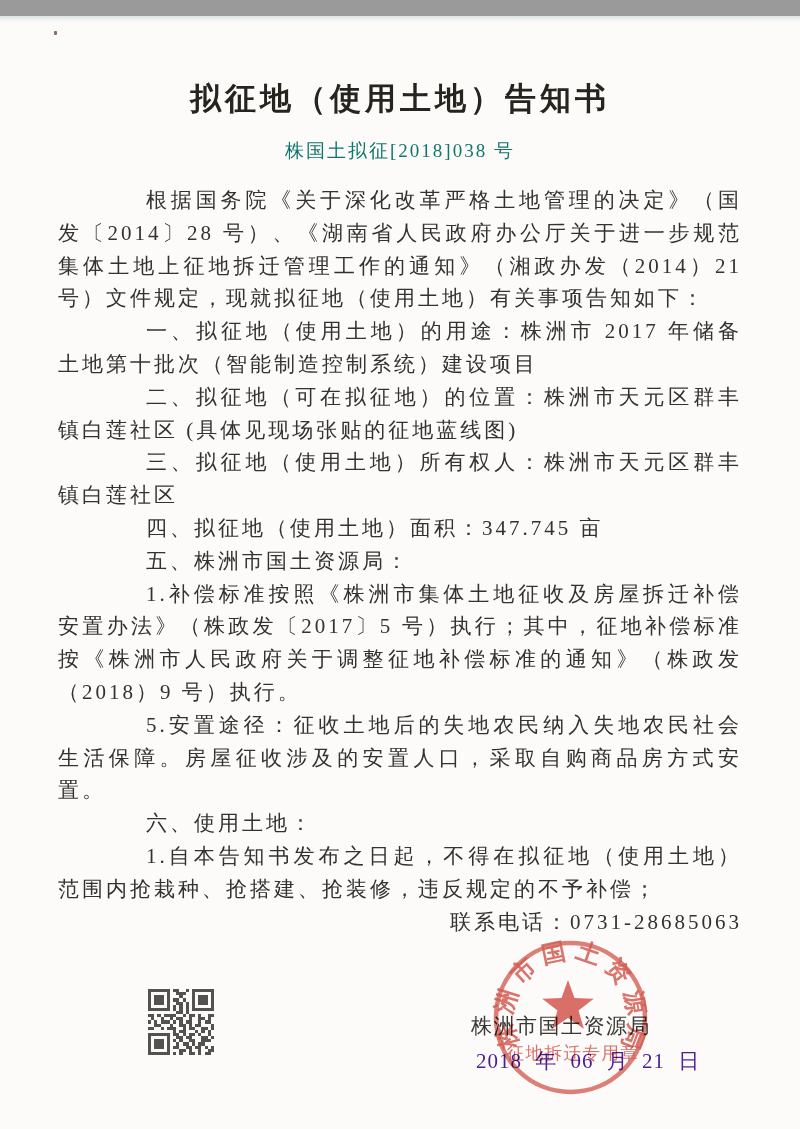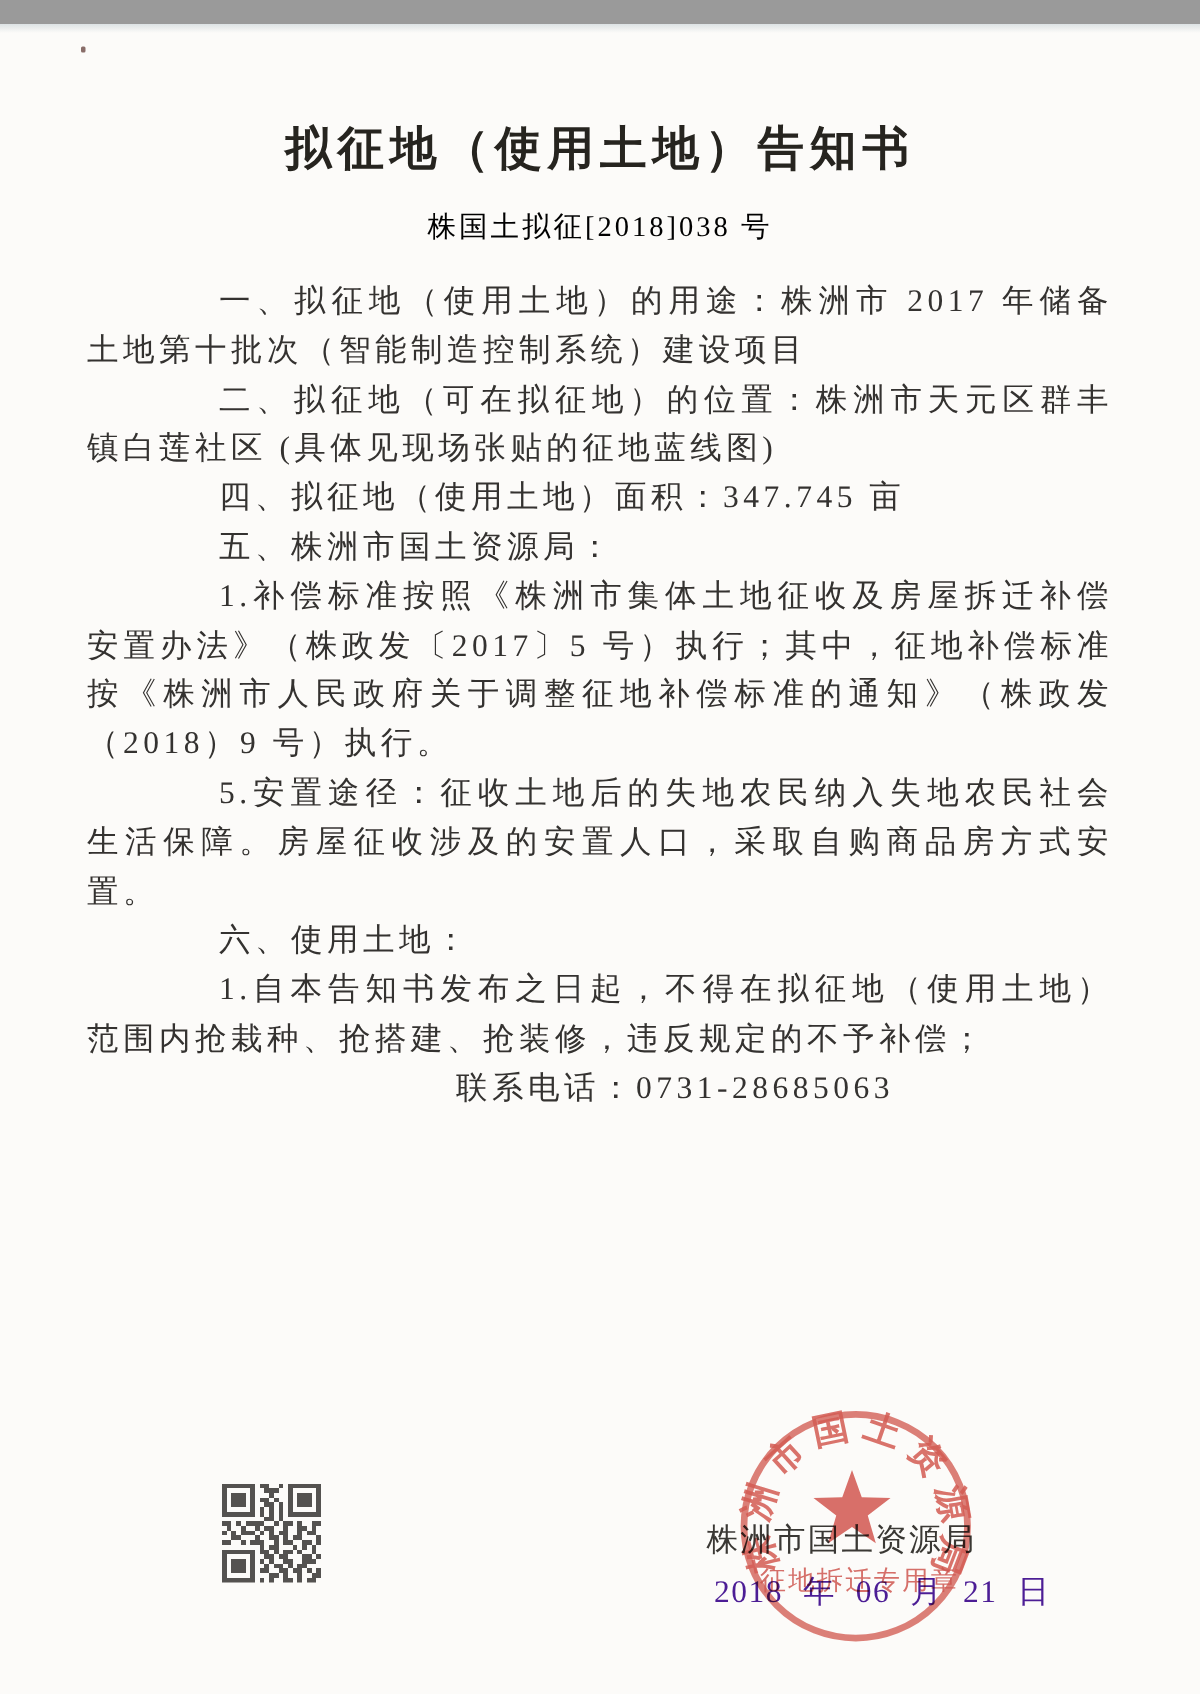--- a/index.html
+++ b/index.html
@@ -25,27 +25,27 @@
   .doc {
     position:absolute; top:62px; left:58px; width:684px;
   }
   .title {
     margin:0 0 18px 0;
     font-size:31px; font-weight:bold; letter-spacing:4px;
     text-align:center; color:#26241f;
   }
   .docnum {
     text-align:center; font-size:19px; letter-spacing:2px;
-    margin:0 0 20px 0; color:#000000;
+    margin:0 0 20px 0; color:#0f766e;
   }
   .body p {
     margin:0; font-size:21px; line-height:32.8px;
     text-align:justify; text-indent:88px; letter-spacing:3px;
   }
-  .body p.contact { text-indent:100px; text-align:center; }
+  .body p.contact { text-indent:100px; text-align:right; }
   .qr {
     position:absolute; left:148px; top:973px; width:66px; height:66px;
     line-height:0;
   }
   .sig-agency {
     position:absolute; left:471px; top:996px;
     font-size:21px; letter-spacing:1.5px; color:#3a3834; white-space:nowrap;
   }
   .sig-date {
     position:absolute; left:476px; top:1031px;
@@ -62,22 +62,24 @@
 <div class="page">
 
   <div class="scan-top-edge"></div>
   <div class="scan-speck"></div>
 
   <div class="doc">
     <h1 class="title">拟征地（使用土地）告知书</h1>
     <div class="docnum">株国土拟征[2018]038 号</div>
 
     <div class="body">
+      <p>根据国务院《关于深化改革严格土地管理的决定》（国发〔2014〕28 号）、《湖南省人民政府办公厅关于进一步规范集体土地上征地拆迁管理工作的通知》（湘政办发（2014）21 号）文件规定，现就拟征地（使用土地）有关事项告知如下：</p>
       <p>一、拟征地（使用土地）的用途：株洲市 2017 年储备土地第十批次（智能制造控制系统）建设项目</p>
       <p>二、拟征地（可在拟征地）的位置：株洲市天元区群丰镇白莲社区 (具体见现场张贴的征地蓝线图)</p>
+      <p>三、拟征地（使用土地）所有权人：株洲市天元区群丰镇白莲社区</p>
       <p>四、拟征地（使用土地）面积：347.745 亩</p>
       <p>五、株洲市国土资源局：</p>
       <p>1.补偿标准按照《株洲市集体土地征收及房屋拆迁补偿安置办法》（株政发〔2017〕5 号）执行；其中，征地补偿标准按《株洲市人民政府关于调整征地补偿标准的通知》（株政发（2018）9 号）执行。</p>
       <p>5.安置途径：征收土地后的失地农民纳入失地农民社会生活保障。房屋征收涉及的安置人口，采取自购商品房方式安置。</p>
       <p>六、使用土地：</p>
       <p>1.自本告知书发布之日起，不得在拟征地（使用土地）范围内抢栽种、抢搭建、抢装修，违反规定的不予补偿；</p>
       <p class="contact">联系电话：0731-28685063</p>
     </div>
   </div>
 

